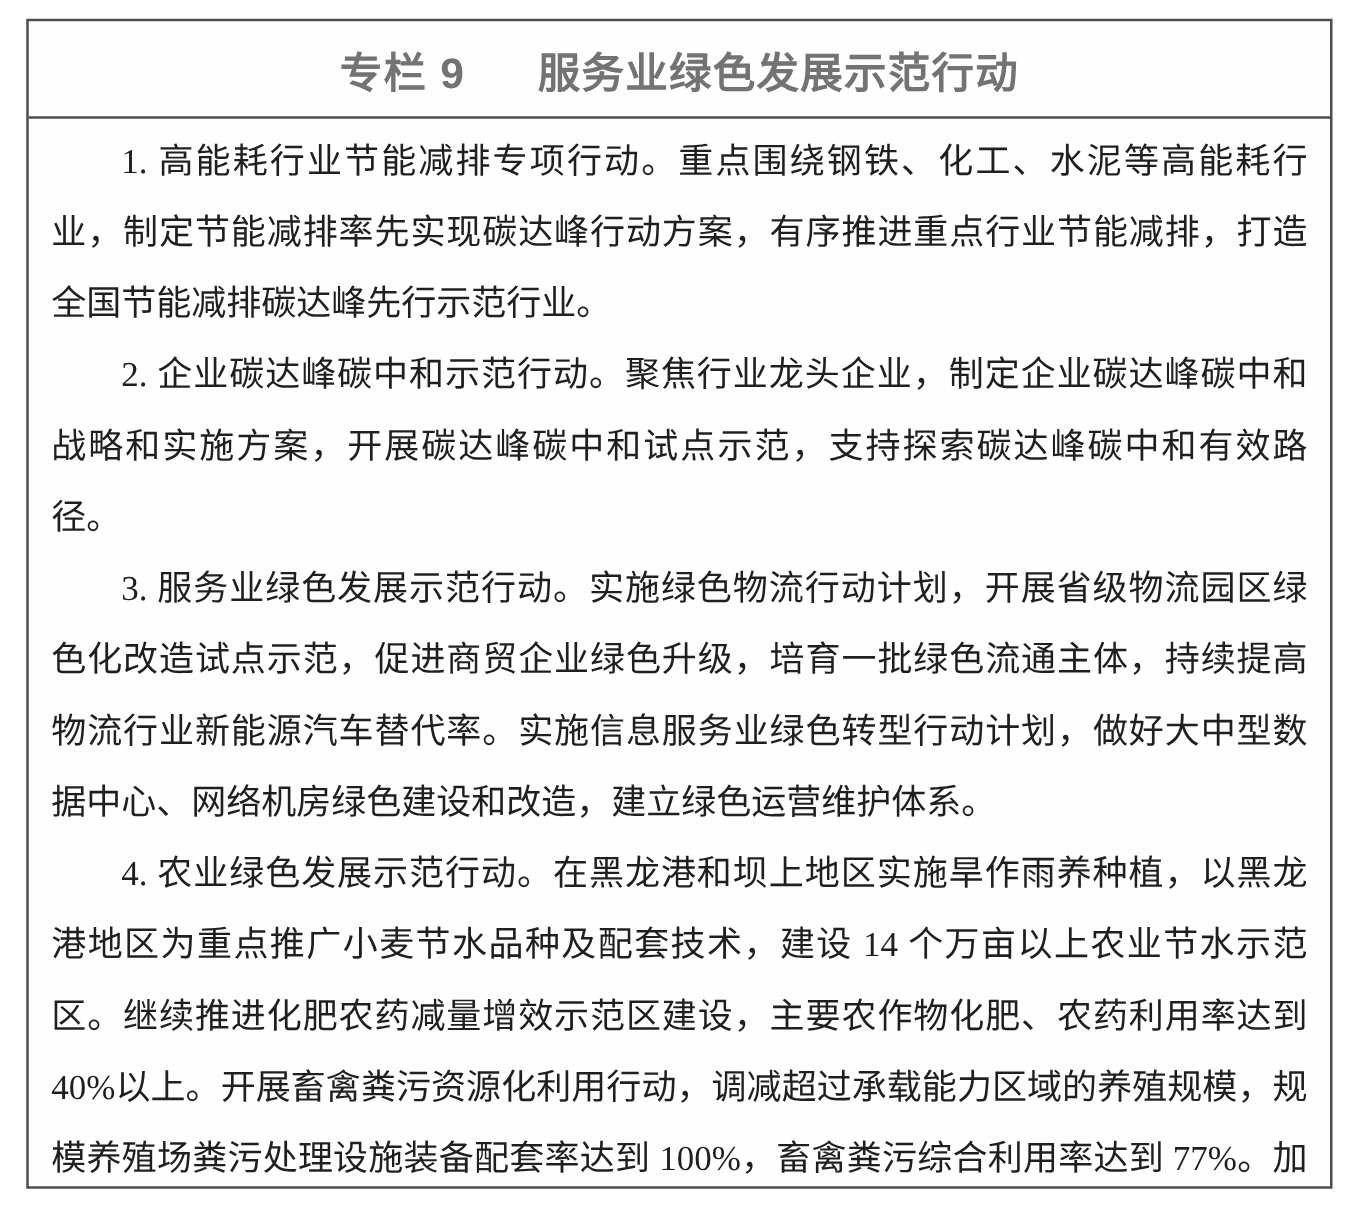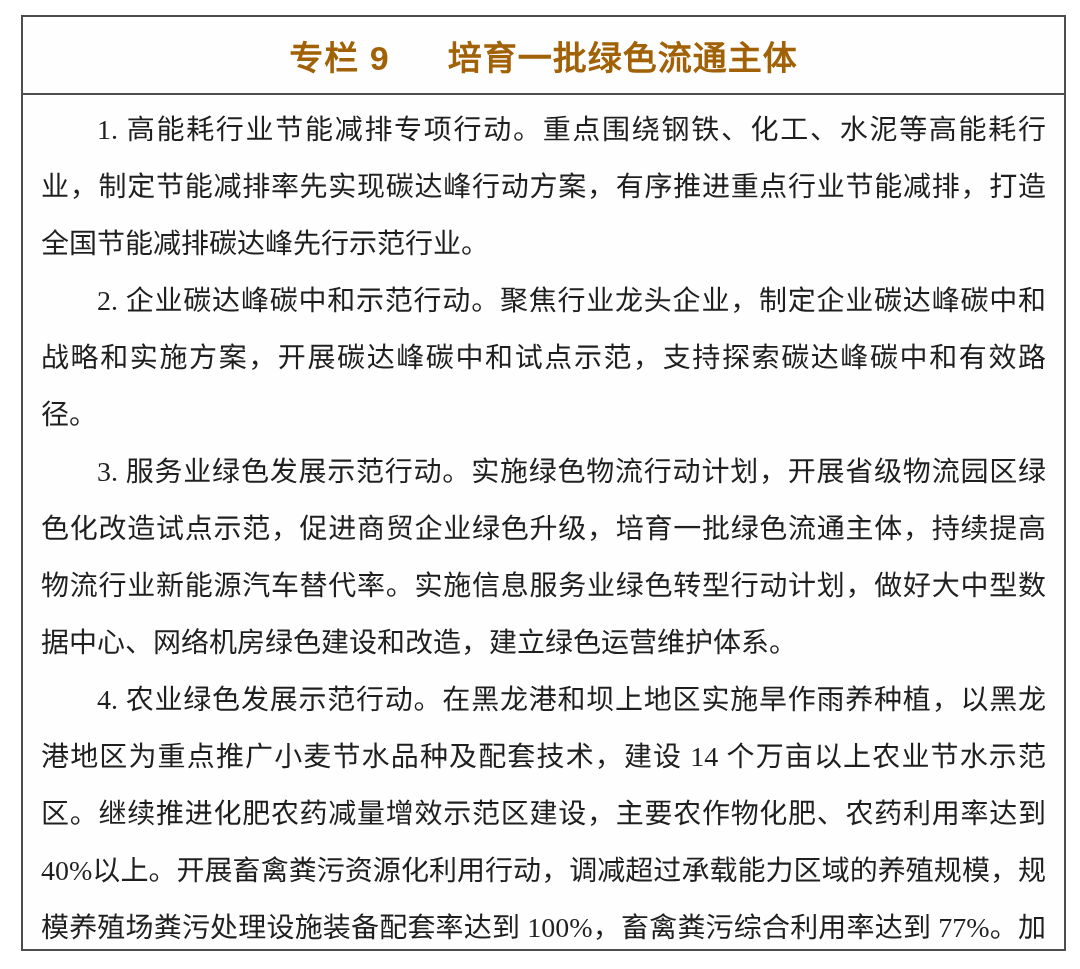--- a/index.html
+++ b/index.html
@@ -29,21 +29,21 @@
   .title-bar {
     box-sizing: border-box;
     height: 78px;
     border-bottom: 2px solid #4d4d4d;
     display: flex;
     align-items: center;
     justify-content: center;
     font-family: "Liberation Sans", "DejaVu Sans", sans-serif;
     font-weight: bold;
     font-size: 34px;
-    color: #a16207;
+    color: #737373;
     letter-spacing: 1px;
     gap: 36px;
   }
   .title-bar .title-prefix { margin-right: 22px; }
   .content {
     box-sizing: border-box;
     padding: 6px 18px 0 18px;
     font-family: "Liberation Serif", "DejaVu Serif", serif;
     font-size: 28px;
     line-height: 57px;
@@ -56,21 +56,21 @@
   }
 </style>
 </head>
 <body>
 
 <div class="page">
   <div class="column-box">
 
     <div class="title-bar">
       <span class="title-prefix">专栏 9</span>
-      <span class="title-text">培育一批绿色流通主体</span>
+      <span class="title-text">服务业绿色发展示范行动</span>
     </div>
 
     <div class="content">
       <p>1. 高能耗行业节能减排专项行动。重点围绕钢铁、化工、水泥等高能耗行业，制定节能减排率先实现碳达峰行动方案，有序推进重点行业节能减排，打造全国节能减排碳达峰先行示范行业。</p>
       <p>2. 企业碳达峰碳中和示范行动。聚焦行业龙头企业，制定企业碳达峰碳中和战略和实施方案，开展碳达峰碳中和试点示范，支持探索碳达峰碳中和有效路径。</p>
       <p>3. 服务业绿色发展示范行动。实施绿色物流行动计划，开展省级物流园区绿色化改造试点示范，促进商贸企业绿色升级，培育一批绿色流通主体，持续提高物流行业新能源汽车替代率。实施信息服务业绿色转型行动计划，做好大中型数据中心、网络机房绿色建设和改造，建立绿色运营维护体系。</p>
       <p>4. 农业绿色发展示范行动。在黑龙港和坝上地区实施旱作雨养种植，以黑龙港地区为重点推广小麦节水品种及配套技术，建设 14 个万亩以上农业节水示范区。继续推进化肥农药减量增效示范区建设，主要农作物化肥、农药利用率达到 40%以上。开展畜禽粪污资源化利用行动，调减超过承载能力区域的养殖规模，规模养殖场粪污处理设施装备配套率达到 100%，畜禽粪污综合利用率达到 77%。加快推进秸秆收储运体系建设，农作物秸秆综合利用率达 97%以上。</p>
     </div>
 
   </div>

